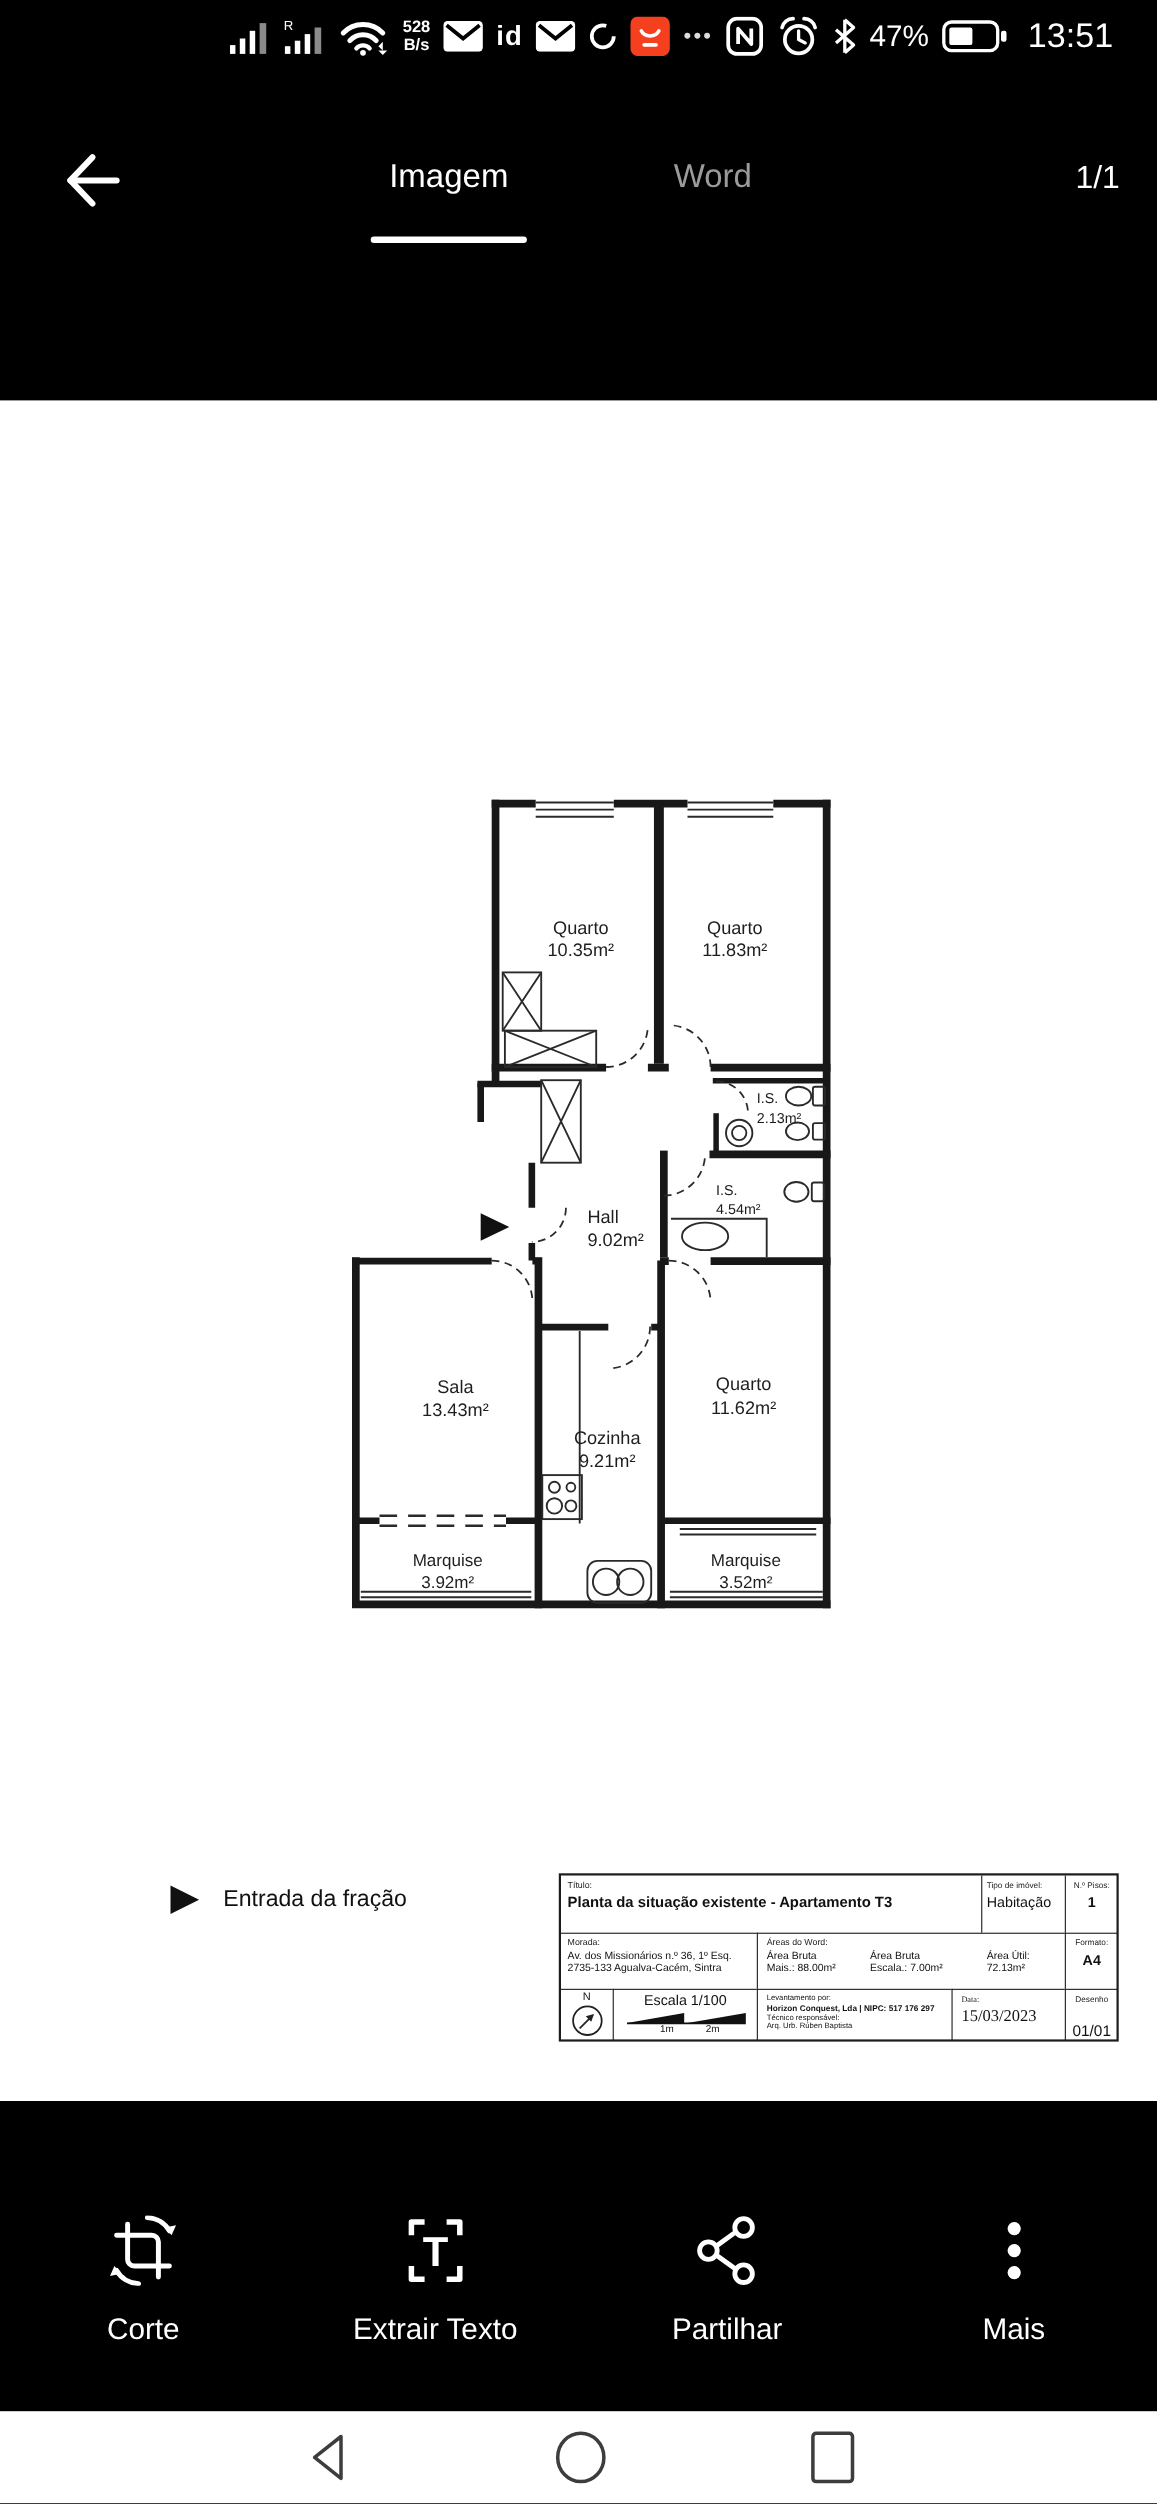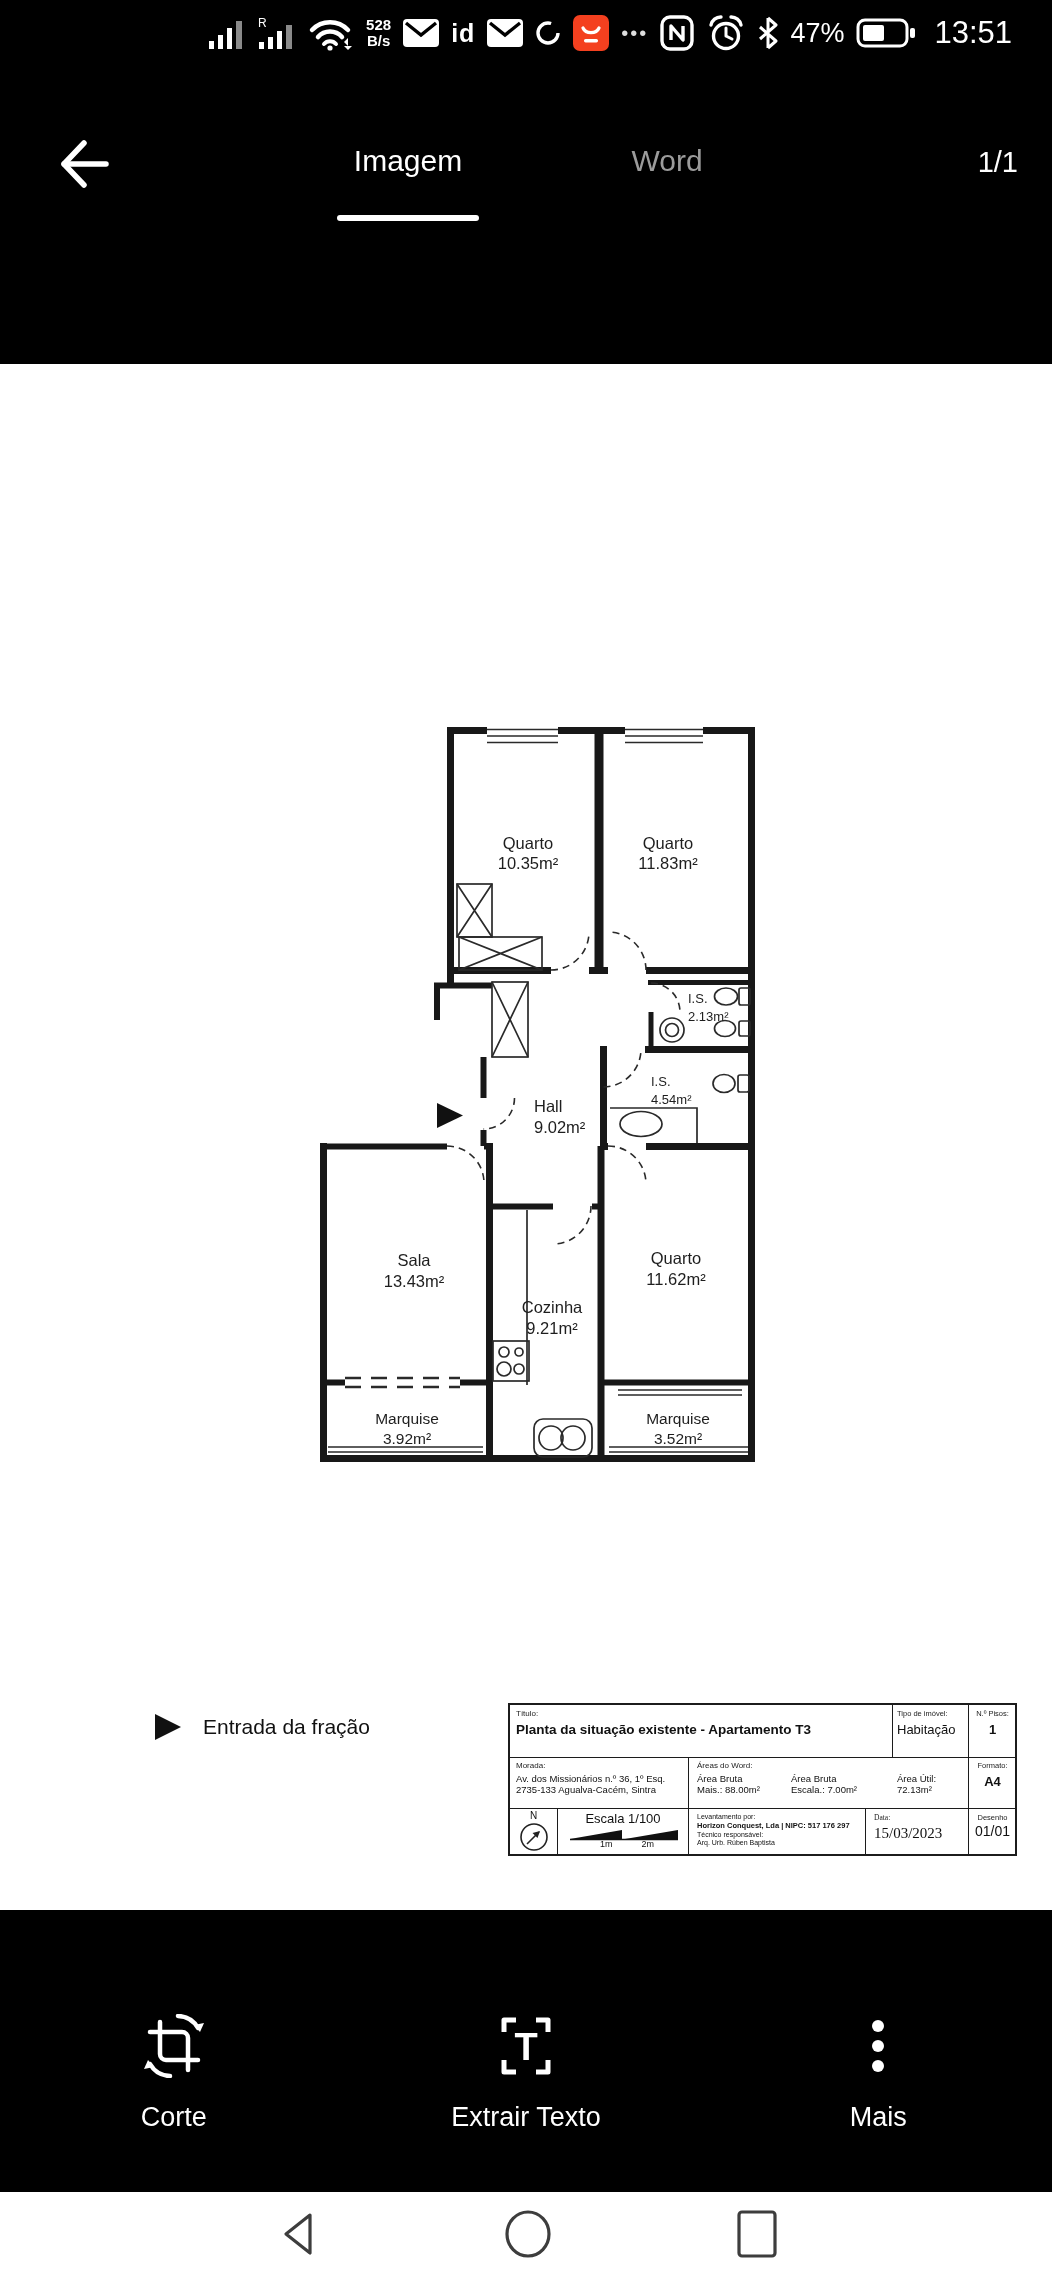--- a/index.html
+++ b/index.html
@@ -14,21 +14,21 @@
   .sb-id{font-size:25px;font-weight:700;letter-spacing:1px;}
   .sb-pct{font-size:27px;font-weight:400;}
   .sb-time{font-size:31px;font-weight:400;margin-left:6px;}
   .sb-dots{font-size:20px;letter-spacing:2px;color:#ddd;}
 
   
   .app-header{position:absolute;top:96px;left:0;width:1052px;height:160px;}
   .back-btn{position:absolute;left:56px;top:40px;}
   .tab{position:absolute;top:48px;font-size:30px;transform:translateX(-50%);}
   .tab-active{color:#fff;font-weight:500;}
-  .tab-inactive{color:#9b9b9b;font-weight:400;margin-left:19px;}
+  .tab-inactive{color:#9b9b9b;font-weight:400;}
   .tab-underline{position:absolute;left:337px;top:119px;width:142px;height:6px;border-radius:3px;background:#fff;}
   .page-ind{position:absolute;right:34px;top:50px;font-size:29px;color:#fff;}
 
   
   .doc-area{position:absolute;top:364px;left:0;width:1052px;height:1546px;background:#fff;}
   .plan-svg{position:absolute;left:300px;top:351px;width:470px;height:765px;}
   svg text{font-family:"Liberation Sans",sans-serif;}
   .w7{stroke:#181818;stroke-width:7;fill:none}
   .w9{stroke:#181818;stroke-width:9;fill:none}
   .w6{stroke:#181818;stroke-width:6;fill:none}
@@ -53,21 +53,21 @@
   .micro{font-size:8px;color:#222;}
   .micro7{font-size:7.5px;color:#222;}
   .tb-title{font-size:13.5px;font-weight:700;margin-top:4px;white-space:nowrap;}
   .tb-v13{font-size:13px;margin-top:4px;}
   .tb-center{text-align:center;}
   .tb-small-line{font-size:9.5px;line-height:11px;}
   .areas-row{display:flex;margin-top:3px;}
   .escala-txt{font-size:13px;text-align:center;margin-top:2px;}
   .scale-labels{display:flex;justify-content:space-between;font-size:9px;padding:0 34px 0 42px;margin-top:-2px;}
   .tb-data{font-size:15px;margin-top:3px;}
-  .tb-des{font-size:14px;margin-top:1px;text-align:center;}
+  .tb-des{font-size:14px;margin-top:16px;text-align:center;}
   .compass-n{font-size:10px;text-align:center;line-height:10px;margin-top:2px;}
 
   
   .toolbar{position:absolute;top:1910px;left:0;width:1052px;height:282px;background:#000;
     display:flex;justify-content:space-around;align-items:flex-start;padding-top:104px;box-sizing:border-box;}
   .tb-item{display:flex;flex-direction:column;align-items:center;gap:24px;min-width:140px;}
   .tb-label{color:#fff;font-size:27px;white-space:nowrap;}
 
   
   .nav-bar{position:absolute;top:2192px;left:0;width:1052px;height:84px;background:#fff;
@@ -355,20 +355,29 @@
       <div class="tb-label">Corte</div>
     </div>
     <div class="tb-item">
       <svg width="64" height="64" viewBox="0 0 64 64">
         <path d="M22,6 H10 V18 M42,6 H54 V18 M54,46 V58 H42 M10,46 V58 H22" stroke="#fff" stroke-width="5" fill="none" stroke-linejoin="round"></path>
         <text x="32" y="46" text-anchor="middle" font-family="DejaVu Serif, serif" font-weight="700" font-size="38" fill="#fff">T</text>
       </svg>
       <div class="tb-label">Extrair Texto</div>
     </div>
     <div class="tb-item">
+      <svg width="58" height="64" viewBox="0 0 58 64">
+        <circle cx="12" cy="32" r="8" stroke="#fff" stroke-width="4.4" fill="none"></circle>
+        <circle cx="44" cy="11" r="8" stroke="#fff" stroke-width="4.4" fill="none"></circle>
+        <circle cx="44" cy="53" r="8" stroke="#fff" stroke-width="4.4" fill="none"></circle>
+        <path d="M19,28 L37,15 M19,36 L37,49" stroke="#fff" stroke-width="4.4"></path>
+      </svg>
+      <div class="tb-label">Partilhar</div>
+    </div>
+    <div class="tb-item">
       <svg width="16" height="64" viewBox="0 0 16 64">
         <circle cx="8" cy="12" r="6" fill="#fff"></circle>
           <circle cx="8" cy="32" r="6" fill="#fff"></circle>
           <circle cx="8" cy="52" r="6" fill="#fff"></circle>
       </svg>
       <div class="tb-label">Mais</div>
     </div>
   </div>
 
   <div class="nav-bar">

